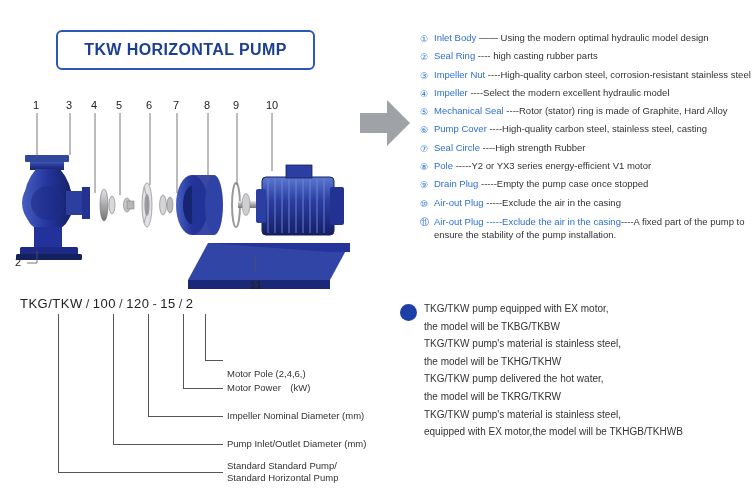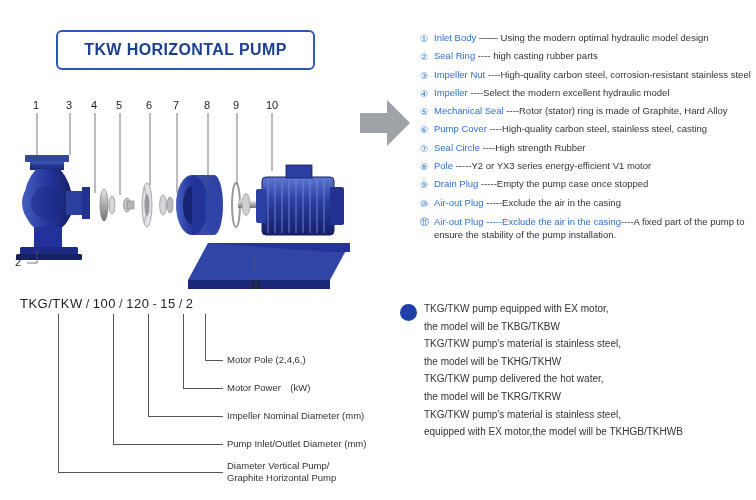--- a/index.html
+++ b/index.html
@@ -392,26 +392,26 @@
 
     <div class="mline-v" style="left:128px; top:18px; height:102px;"></div>
     <div class="mline-h" style="left:128px; top:120px; width:75px;"></div>
 
     <div class="mline-v" style="left:93px; top:18px; height:130px;"></div>
     <div class="mline-h" style="left:93px; top:148px; width:110px;"></div>
 
     <div class="mline-v" style="left:38px; top:18px; height:158px;"></div>
     <div class="mline-h" style="left:38px; top:176px; width:165px;"></div>
 
-    <div class="mlabel" style="left:207px; top:58px;">Motor Pole (2,4,6,)</div>
+    <div class="mlabel" style="left:207px; top:72px;">Motor Pole (2,4,6,)</div>
     <div class="mlabel" style="left:207px; top:86px;">Motor Power　(kW)</div>
     <div class="mlabel" style="left:207px; top:114px;">Impeller Nominal Diameter (mm)</div>
     <div class="mlabel" style="left:207px; top:142px;">Pump Inlet/Outlet Diameter (mm)</div>
-    <div class="mlabel" style="left:207px; top:164px;">Diameter Vertical Pump/</div>
-    <div class="mlabel" style="left:207px; top:176px;">Graphite  Horizontal Pump</div>
+    <div class="mlabel" style="left:207px; top:164px;">Standard Standard Pump/</div>
+    <div class="mlabel" style="left:207px; top:176px;">Standard  Horizontal Pump</div>
   </div>
 
   <div class="notes">
     <div class="note-bullet"></div>
     <div class="note-lines">
       <div class="note-line">TKG/TKW pump equipped with EX motor,</div>
       <div class="note-line">the model will be TKBG/TKBW</div>
       <div class="note-line">TKG/TKW pump's material is stainless steel,</div>
       <div class="note-line">the model will be TKHG/TKHW</div>
       <div class="note-line">TKG/TKW pump delivered the hot water,</div>

